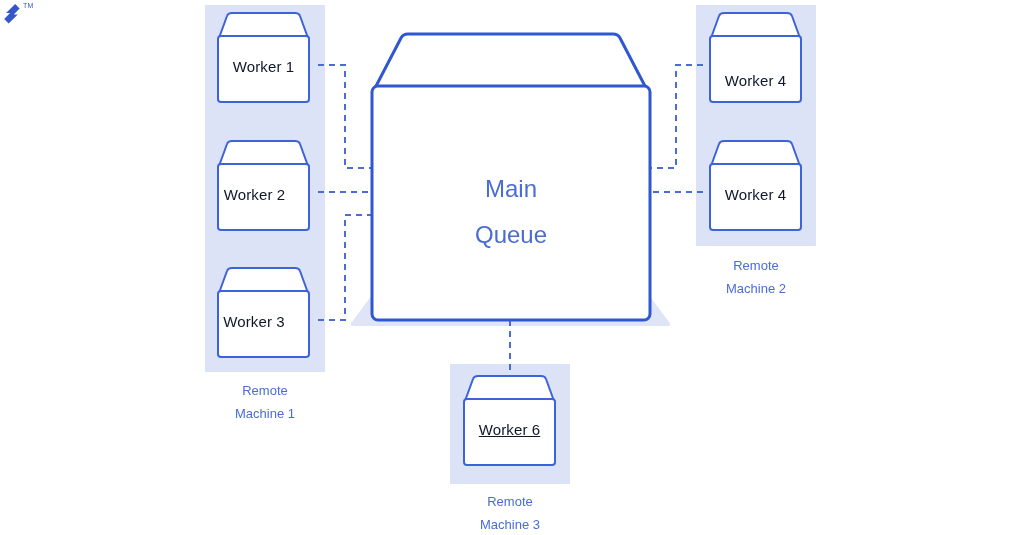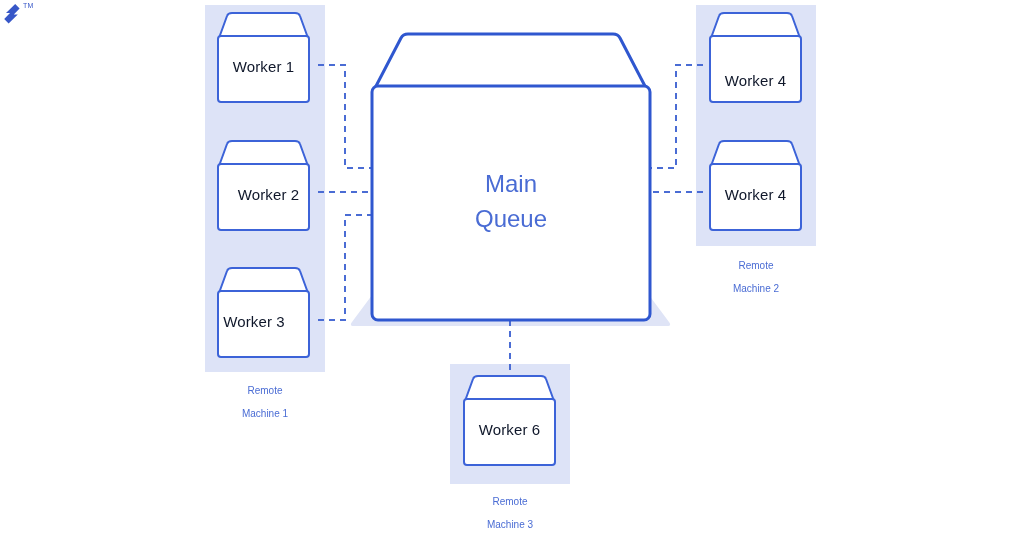--- a/index.html
+++ b/index.html
@@ -34,25 +34,25 @@
   .lbl {
     position: absolute;
     color: #0f172a;
     font-family: "Liberation Sans", sans-serif;
     text-align: center;
     white-space: nowrap;
     pointer-events: none;
   }
   .worker-lbl { font-size: 15px; letter-spacing: .1px; }
   .machine-lbl {
-    font-size: 10px; line-height: 23px;
+    font-size: 13px; line-height: 23px;
     color: #4a6cd4; white-space: pre-line;
   }
   .queue-lbl {
-    font-size: 24px; line-height: 35px;
+    font-size: 24px; line-height: 46px;
     color: #4a6cd4; white-space: pre-line;
   }
 </style>
 </head>
 <body>
 
 <div id="stage">
 
   <div id="logo">
     <svg width="40" height="24" viewBox="0 0 40 24">
@@ -108,25 +108,25 @@
     <rect x="710" y="164" width="91" height="66" rx="3" ry="3" fill="#ffffff" stroke="#3c63d8" stroke-width="2"></rect>
 
     <path d="M465 401 L473 379 Q474 376 478 376 L541 376 Q545 376 546 379 L554 401" fill="#ffffff" stroke="#3c63d8" stroke-width="2" stroke-linejoin="round"></path>
     <rect x="464" y="399" width="91" height="66" rx="3" ry="3" fill="#ffffff" stroke="#3c63d8" stroke-width="2"></rect>
   </svg>
 
   <div class="lbl queue-lbl" style="left:372px; top:166px; width:278px;">Main
 Queue</div>
 
   <div class="lbl worker-lbl" style="left:218px; top:58px; width:91px;">Worker 1</div>
-  <div class="lbl worker-lbl" style="left:232px; top:186px; width:73px;">Worker 2</div>
+  <div class="lbl worker-lbl" style="left:218px; top:186px; width:73px;">Worker 2</div>
   <div class="lbl worker-lbl" style="left:218px; top:313px; width:72px;">Worker 3</div>
   <div class="lbl worker-lbl" style="left:710px; top:72px; width:91px;">Worker 4</div>
   <div class="lbl worker-lbl" style="left:710px; top:186px; width:91px;">Worker 4</div>
-  <div class="lbl worker-lbl" style="left:464px; top:421px; width:91px;">Worker 6</div>
+  <div class="lbl worker-lbl" style="left:464px; top:421px; width:91px;text-decoration:underline;">Worker 6</div>
 
   <div class="lbl machine-lbl" style="left:205px; top:379px; width:120px;">Remote
 Machine 1</div>
   <div class="lbl machine-lbl" style="left:696px; top:254px; width:120px;">Remote
 Machine 2</div>
   <div class="lbl machine-lbl" style="left:450px; top:490px; width:120px;">Remote
 Machine 3</div>
 
 </div>
 

